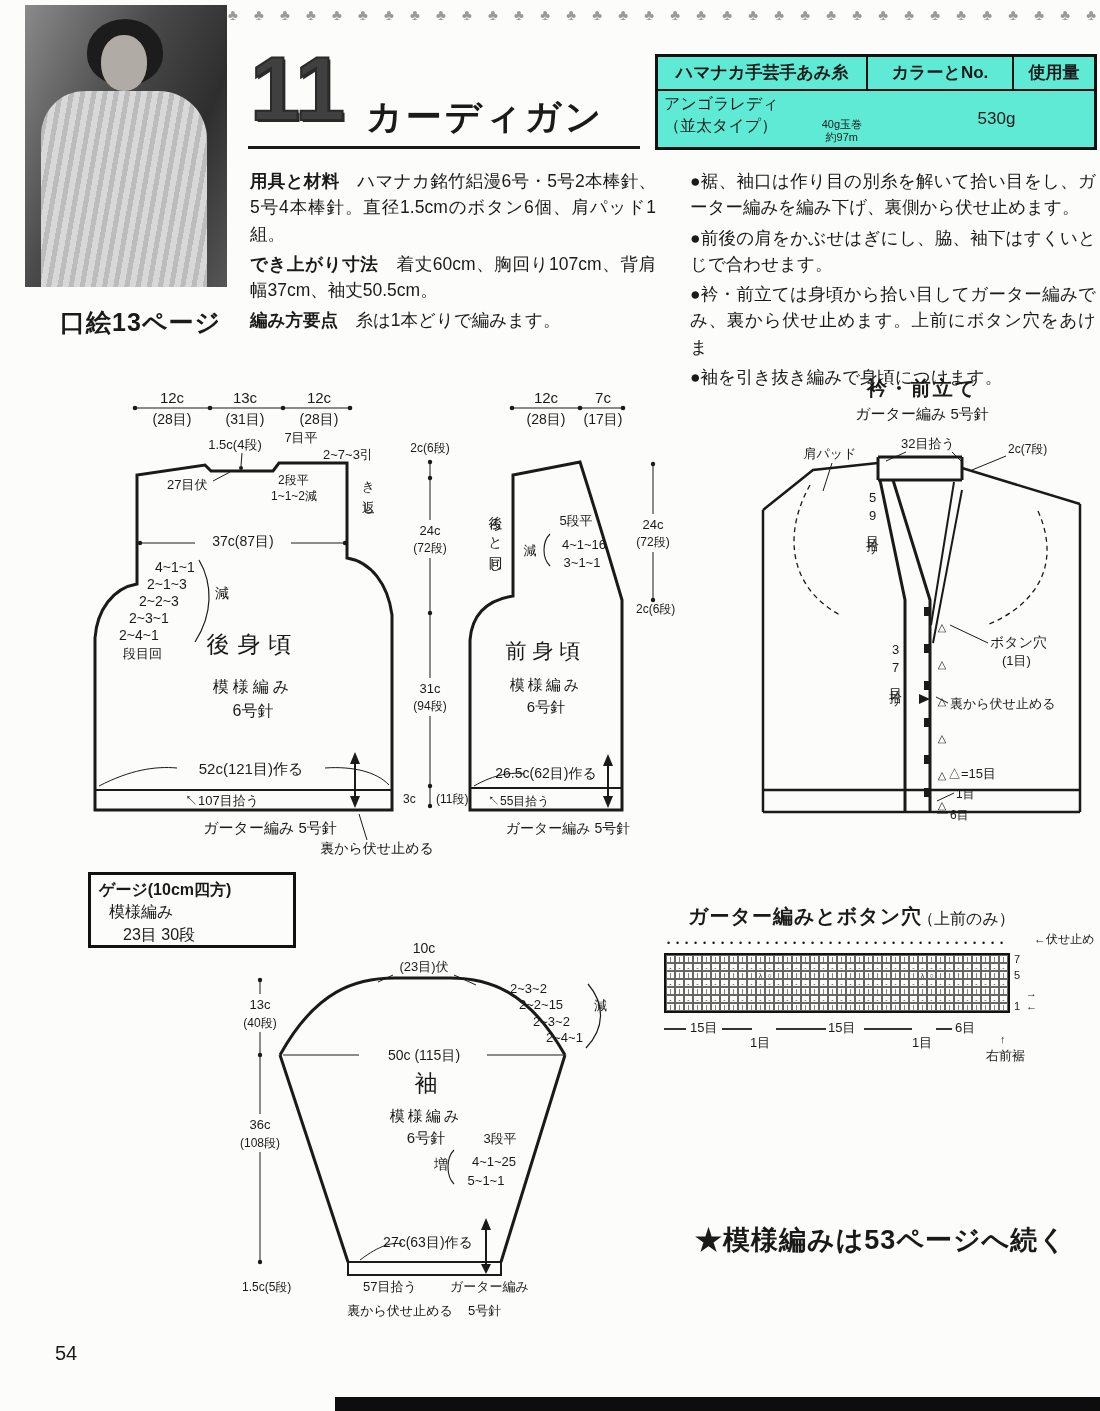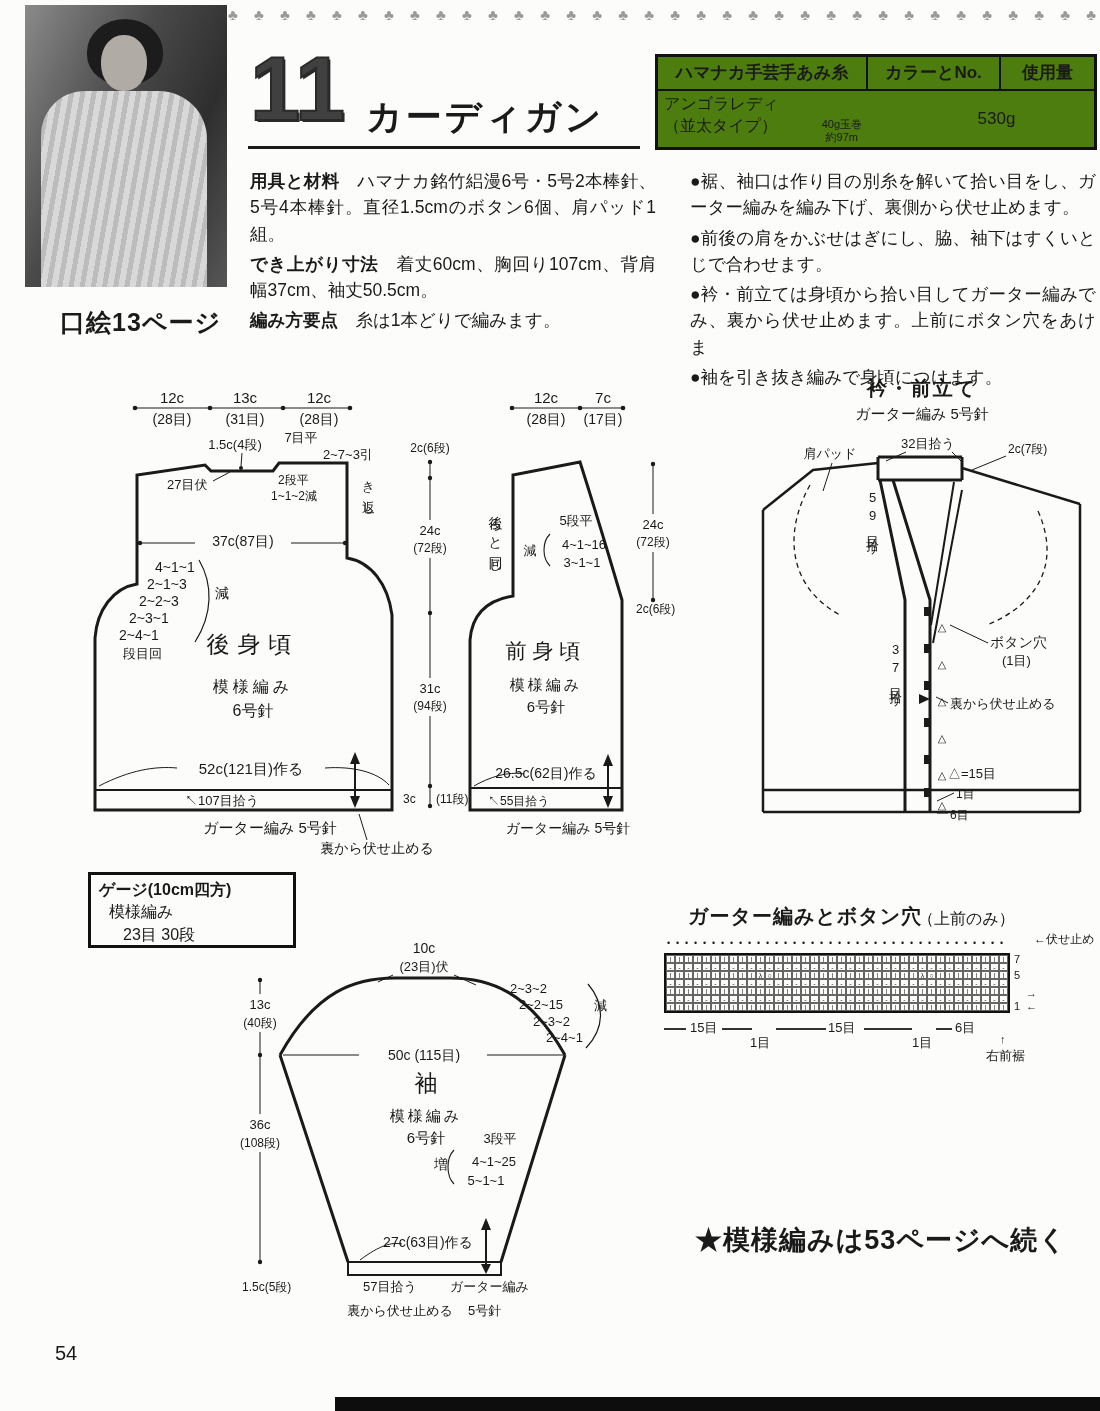--- a/index.html
+++ b/index.html
@@ -18,25 +18,25 @@
   .title-rule{left:248px;top:146px;width:392px;height:3px;background:#1a1a1a;}
   
   .photo{left:25px;top:5px;width:202px;height:282px;
          background:linear-gradient(115deg,#8a8a8a 0%,#4a4a4a 40%,#2e2e2e 70%,#575757 100%);}
   .photo .hair{position:absolute;left:62px;top:14px;width:76px;height:66px;border-radius:50% 50% 46% 46%;background:#1c1c1c;}
   .photo .face{position:absolute;left:76px;top:30px;width:46px;height:56px;border-radius:48%;background:#b0aba4;}
   .photo .cardigan{position:absolute;left:16px;top:86px;width:166px;height:196px;border-radius:44px 48px 0 0;
          background:repeating-linear-gradient(100deg,#d8d8d8 0 6px,#bcbcbc 6px 11px);}
   .photo-caption{left:60px;top:306px;font-size:25px;font-weight:bold;letter-spacing:1px;}
   
-  .ytable{left:655px;top:54px;width:442px;border:3px solid #111;box-sizing:border-box;background:#4d7c0f;}
+  .ytable{left:655px;top:54px;width:442px;border:3px solid #111;box-sizing:border-box;background:#5eead4;}
   .ytable .hrow{display:flex;border-bottom:2px solid #111;font-weight:bold;text-align:center;height:32px;line-height:32px;font-size:17px;}
   .ytable .drow{display:flex;height:56px;font-size:17px;gap:33px;}
   .yc1{width:208px;position:relative;}
-  .yc2{width:135px;border-left:2px solid #111;border-right:2px solid #111;box-sizing:border-box;}
+  .yc2{width:148px;border-left:2px solid #111;border-right:2px solid #111;box-sizing:border-box;}
   .yc3{flex:1;}
   .yname{position:absolute;left:6px;top:2px;font-size:16px;line-height:1.35;}
   .ydetail{position:absolute;right:4px;bottom:3px;font-size:11px;line-height:1.2;text-align:center;margin-left:20px;}
   .ycolor{display:flex;justify-content:space-between;align-items:center;height:100%;padding:0 10px;}
   .yamount{display:flex;justify-content:center;align-items:center;height:100%;}
   
   .txtcol{font-size:17.5px;line-height:1.5;text-align:justify;}
   .txtcol p{margin:4px;}
   .left-text{left:246px;top:164px;width:414px;}
   .right-text{left:686px;top:164px;width:414px;}

